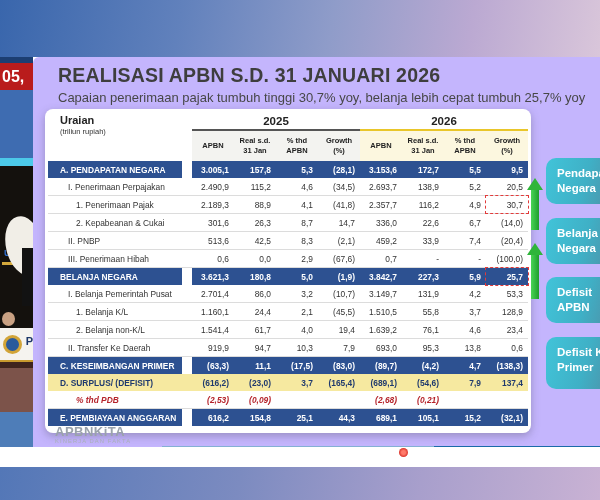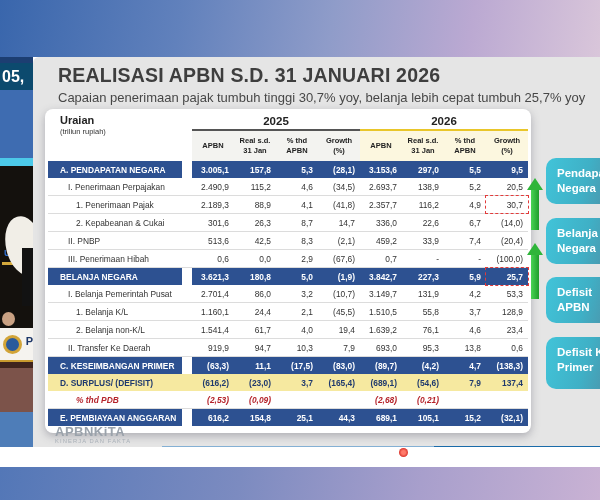--- a/index.html
+++ b/index.html
@@ -7,40 +7,40 @@
          font-family:"Liberation Sans",sans-serif;}
   
   .grad-top{position:absolute;left:0;top:0;width:600px;height:57px;
     background:linear-gradient(100deg,#3966ac 0%,#6181bc 30%,#8f9cc9 55%,#bba9d2 78%,#d9c6da 100%);}
   .grad-bottom{position:absolute;left:0;top:467px;width:600px;height:33px;
     background:linear-gradient(100deg,#5377b7 0%,#7c8bc0 40%,#a89fcc 70%,#c9b2d4 100%);}
   .white-strip{position:absolute;left:0;top:447px;width:600px;height:20px;background:#ffffff;}
   
   .vs{position:absolute;left:0;width:33px;}
   .vs-navy{top:57px;height:6px;background:#1c3e72;}
-  .vs-badge{top:63px;height:27px;background:#0c4a6e;color:#fff;font-weight:800;font-size:16px;
+  .vs-badge{top:63px;height:27px;background:#b91c1c;color:#fff;font-weight:800;font-size:16px;
             line-height:27px;padding-left:2px;box-sizing:border-box;}
   .vs-blue{top:90px;height:68px;background:#3e6cb1;}
   .vs-cyan{top:158px;height:8px;background:#4cc9e9;}
   .vs-scene{top:166px;height:162px;background:#14110d;overflow:hidden;}
   .head-blob{position:absolute;right:-9px;top:50px;width:36px;height:60px;background:#f1eee7;
              border-radius:52% 46% 42% 50%;transform:rotate(-14deg);}
   .laptop{position:absolute;right:0;top:82px;width:11px;height:58px;background:#121212;}
   .u-text{position:absolute;left:4px;top:82px;color:#2f6fd0;font-weight:800;font-size:9px;}
   .gold-bit{position:absolute;left:2px;top:96px;width:11px;height:3px;background:#d4a93c;}
   .face-bit{position:absolute;left:2px;top:146px;width:13px;height:14px;border-radius:50%;background:#c9a183;}
   .vs-banner{top:328px;height:34px;background:#f5f3ef;border-bottom:2px solid #c89a2e;box-sizing:border-box;}
   .seal{position:absolute;left:3px;top:7px;width:13px;height:13px;border-radius:50%;
         background:#2a5a9c;border:3px solid #d2a438;}
   .banner-p{position:absolute;right:0px;top:7px;font-weight:800;font-size:11px;color:#1c3668;}
   .vs-darkline{top:362px;height:6px;background:#3f241e;}
   .vs-maroon{top:368px;height:44px;background:#7c534a;}
   .vs-steel{top:412px;height:35px;background:#4e7db8;}
   
-  .slide{position:absolute;left:33px;top:57px;width:567px;height:390px;background:#e5e5e5;
+  .slide{position:absolute;left:33px;top:57px;width:567px;height:390px;background:#c4b5fd;
          border-radius:6px 0 0 0;}
   .slide-title{position:absolute;left:25px;top:7px;font-size:19.5px;font-weight:800;color:#3e3e3e;
                letter-spacing:.2px;white-space:nowrap;}
   .slide-sub{position:absolute;left:25px;top:33px;font-size:13px;color:#474747;white-space:nowrap;}
   
   .tcard{position:absolute;left:12px;top:52px;width:486px;background:#ffffff;border-radius:8px;
          box-shadow:0 3px 8px rgba(70,70,85,.35);padding:4px 3px 7px 3px;box-sizing:border-box;}
   .tgrid{display:grid;grid-template-columns:134px 10px repeat(8,42px);}
   .thead{grid-template-rows:18px 30px;}
   .h-uraian{grid-column:1/3;grid-row:1/3;padding:1px 0 0 12px;}
@@ -128,21 +128,21 @@
       <div id="tbody">
 
       <div class="tgrid trow sec ind0">
             <div class="rlabel">A. PENDAPATAN NEGARA</div>
             <div class="gap"></div>
             <div class="cell">3.005,1</div>
             <div class="cell">157,8</div>
             <div class="cell">5,3</div>
             <div class="cell">(28,1)</div>
             <div class="cell">3.153,6</div>
-            <div class="cell">297,0</div>
+            <div class="cell">172,7</div>
             <div class="cell">5,5</div>
             <div class="cell">9,5</div>
           </div>
           <div class="tgrid trow plain ind1 line">
             <div class="rlabel">I. Penerimaan Perpajakan</div>
             <div class="gap"></div>
             <div class="cell">2.490,9</div>
             <div class="cell">115,2</div>
             <div class="cell">4,6</div>
             <div class="cell">(34,5)</div>

